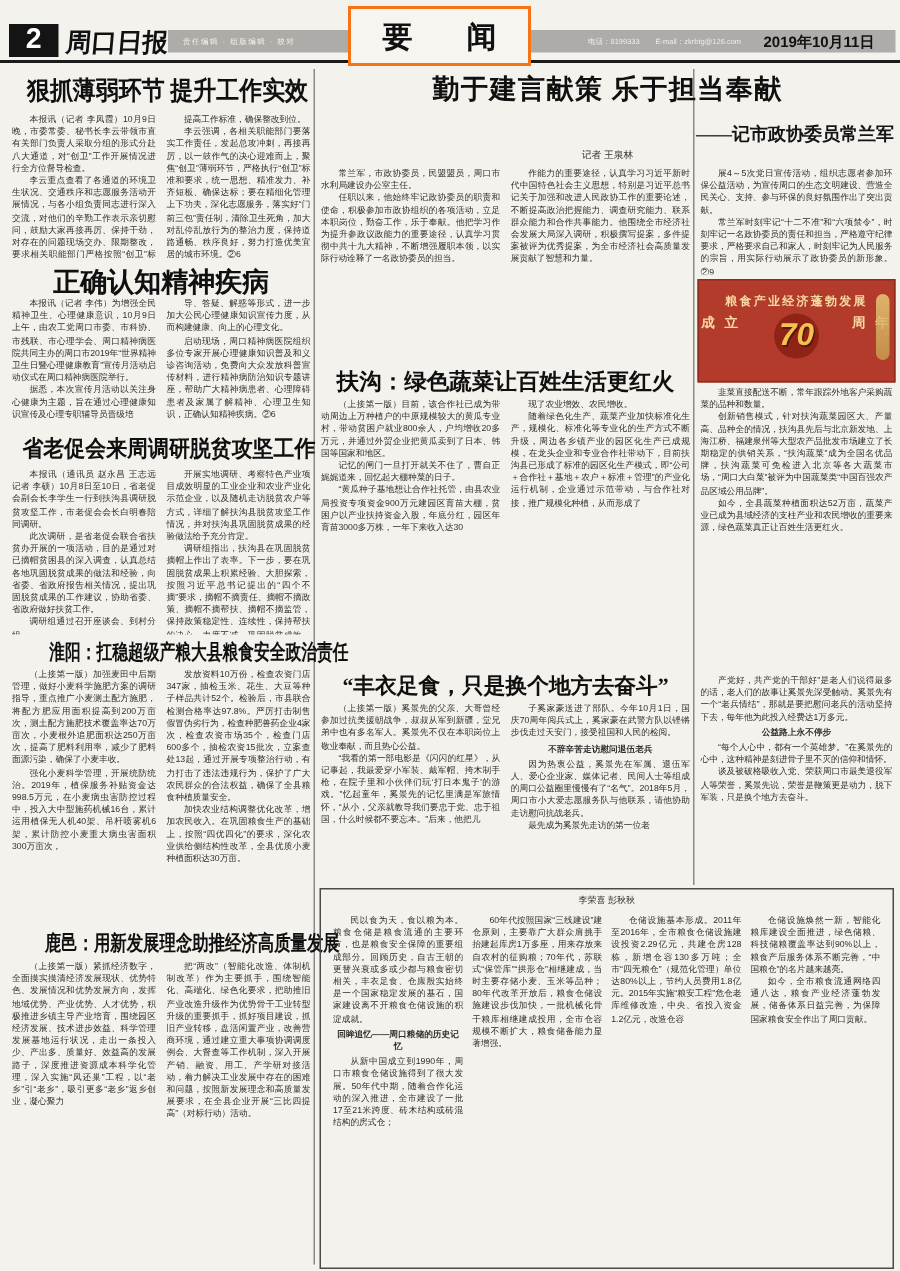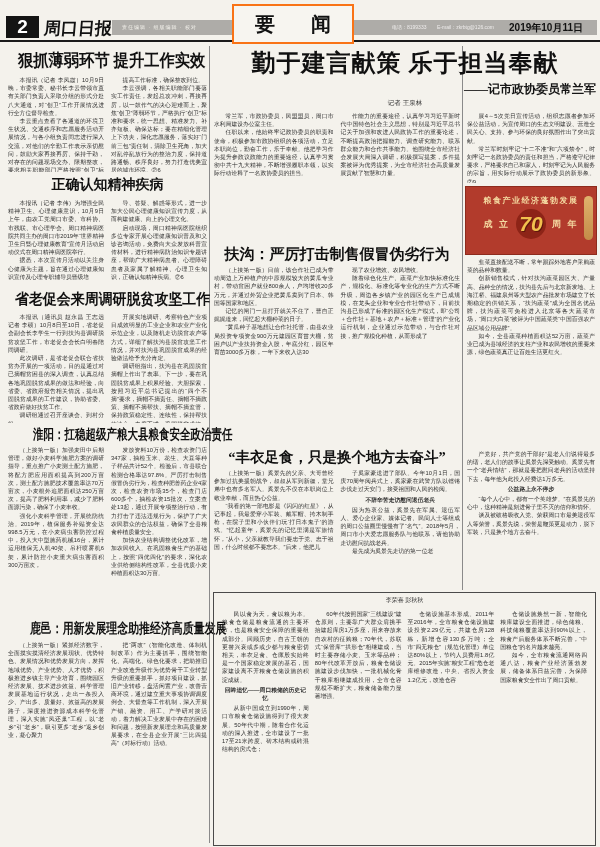--- a/index.html
+++ b/index.html
@@ -21,25 +21,25 @@
   #section-box .t{font-family:"Liberation Serif",serif;font-size:20px;font-weight:bold;
     letter-spacing:8px;text-indent:8px;color:#111;}
   
   .vrule{width:1px;background:#8a8a8a;}
   #vrule1{left:209px;top:46px;height:797px;}
   #vrule2{left:462px;top:46px;height:544px;}
   
   .hl{font-family:"Liberation Serif",serif;font-weight:bold;color:#101010;
     text-align:center;white-space:nowrap;transform-origin:center;}
   #hl-a1{left:8px;top:49px;width:199px;font-size:17px;transform:scaleX(.90);}
-  #hl-a2{left:8px;top:176px;width:199px;font-size:14px;}
+  #hl-a2{left:8px;top:176px;width:199px;font-size:18px;}
   #hl-a3{left:8px;top:290px;width:199px;font-size:15px;transform:scaleX(.93);}
   #hl-a4{left:8px;top:426px;width:199px;font-size:14px;transform:scaleX(.75);}
   #hl-a5{left:8px;top:620px;width:199px;font-size:14px;transform:scaleX(.78);}
-  #hl-a6{left:214px;top:47px;width:382px;font-size:24px;letter-spacing:1px;}
+  #hl-a6{left:214px;top:47px;width:382px;font-size:18px;letter-spacing:1px;}
   #sub-a6{left:214px;top:81px;width:382px;font-size:12px;font-weight:bold;
     font-family:"Liberation Serif",serif;text-align:right;color:#151515;}
   #by-a6{left:214px;top:99px;width:382px;font-size:6.5px;text-align:center;color:#333;}
   #hl-a7{left:214px;top:245px;width:246px;font-size:15px;}
   #hl-a8{left:214px;top:448px;width:246px;font-size:14.5px;}
   
   .body{display:flex;gap:7px;overflow:hidden;}
   .c{flex:1;font-size:5.8px;line-height:8.2px;text-align:justify;color:#2e2e2e;}
   .c p{margin:0;text-indent:2em;}
   .c p.sub{text-indent:0;text-align:center;font-weight:bold;margin:2px 0;}
@@ -57,21 +57,21 @@
   
   #box-a9{left:213px;top:592px;width:381px;height:252px;border:1px solid #4a4a4a;overflow:hidden;}
   #hl-a9{margin-top:7px;font-family:"Liberation Serif",serif;font-weight:bold;
     font-size:15px;text-align:center;color:#101010;}
   #by-a9{margin-top:3px;font-size:6px;text-align:center;color:#333;}
   #cols-a9{display:flex;gap:6px;padding:5px 8px 0 8px;height:206px;overflow:hidden;}
   
   #banner{left:465px;top:186px;width:130px;height:67px;background:#b23b2c;
     border:1px solid #8d2b1d;overflow:hidden;color:#f4d9a0;}
   #banner .l1{font-size:8px;font-weight:bold;letter-spacing:1.5px;text-align:center;margin-top:8px;}
-  #banner .row{display:flex;align-items:center;justify-content:center;gap:6px;margin-top:3px;}
+  #banner .row{display:flex;justify-content:center;gap:22px;margin-top:3px;}
   #banner .word{font-size:9px;font-weight:bold;letter-spacing:2px;}
   #banner .disc{width:30px;height:30px;border-radius:50%;background:#8d2417;
     display:flex;align-items:center;justify-content:center;}
   #banner .num{font-size:21px;font-weight:bold;font-style:italic;color:#f2c14e;
     text-shadow:1px 1px 0 #5e160c;}
   #banner .deco{position:absolute;right:3px;top:9px;width:9px;height:44px;border-radius:6px;
     background:linear-gradient(180deg,#e8c878,#c79a4d);opacity:.85;}
 </style>
 </head>
 <body>
@@ -174,21 +174,21 @@
   <div class="row">
     <span class="word">成 立</span>
     <span class="disc">
       <span class="num">70</span>
     </span>
     <span class="word">周 年</span>
   </div>
   <div class="deco"></div>
 </div>
 
-<div class="abs hl" id="hl-a7">扶沟：严厉打击制售假冒伪劣行为</div>
+<div class="abs hl" id="hl-a7">扶沟：绿色蔬菜让百姓生活更红火</div>
 <div class="abs body" id="body-a7">
   <div class="c">
     <p>（上接第一版）目前，该合作社已成为带动周边上万种植户的中原规模较大的黄瓜专业村，带动贫困户就业800余人，户均增收20多万元，并通过外贸企业把黄瓜卖到了日本、韩国等国家和地区。</p>
     <p>记忆的闸门一旦打开就关不住了，曹自正娓娓道来，回忆起大棚种菜的日子。</p>
     <p>“黄瓜种子基地想让合作社托管，由县农业局投资专项资金900万元建园区育苗大棚，贫困户以产业扶持资金入股，年底分红，园区年育苗3000多万株，一年下来收入达30</p>
   </div>
   <div class="c">
     <p>现了农业增效、农民增收。</p>
     <p>随着绿色化生产、蔬菜产业加快标准化生产，规模化、标准化等专业化的生产方式不断升级，周边各乡镇产业的园区化生产已成规模，在龙头企业和专业合作社带动下，目前扶沟县已形成了标准的园区化生产模式，即“公司＋合作社＋基地＋农户＋标准＋管理”的产业化运行机制，企业通过示范带动，与合作社对接，推广规模化种植，从而形成了</p>
   </div>

